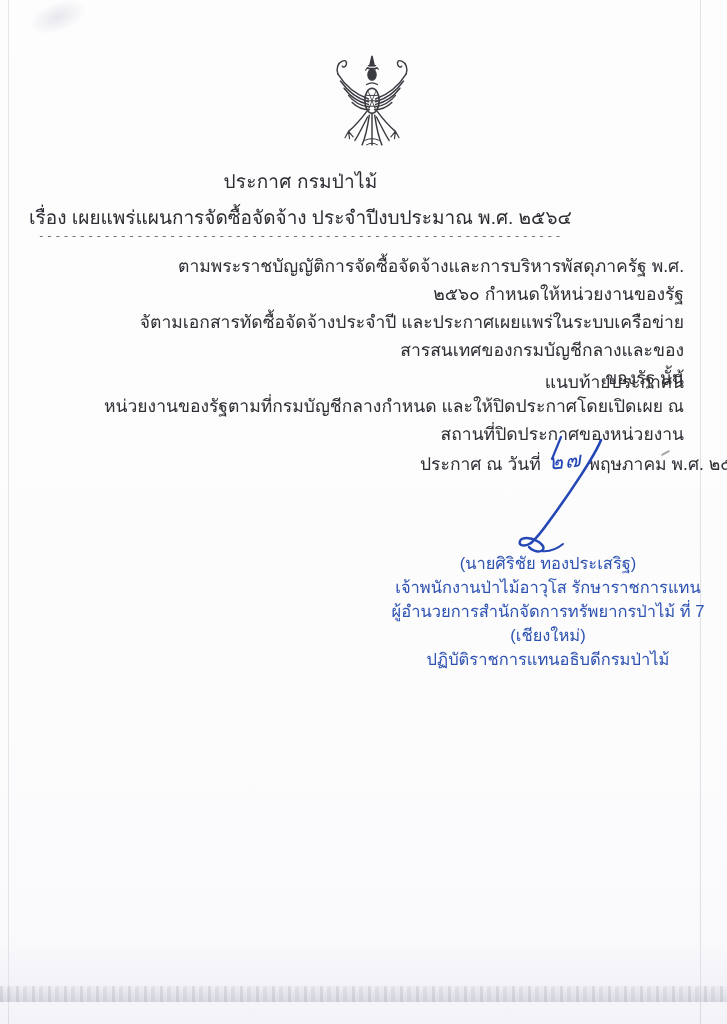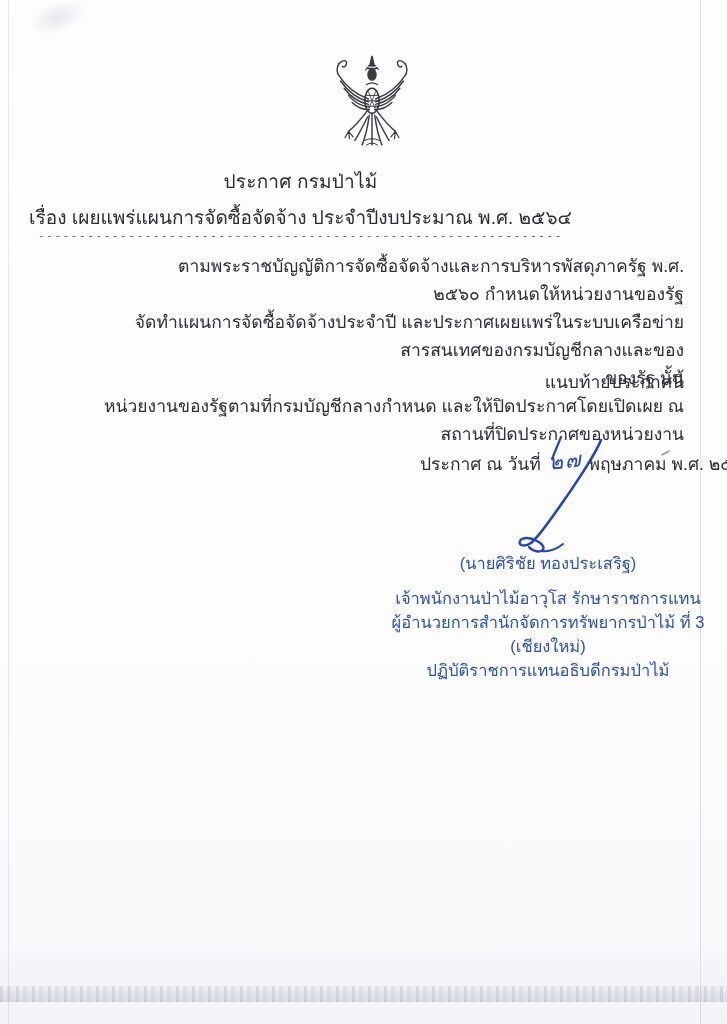--- a/index.html
+++ b/index.html
@@ -87,21 +87,21 @@
   .signature-overlay {
     position: absolute; left: 0; top: 0; width: 727px; height: 1024px;
     pointer-events: none;
   }
 
   .sig-block {
     position: absolute; left: 385px; top: 551px; width: 326px;
     text-align: center; color: #2d52b2;
     font-size: 16.5px; line-height: 24px;
   }
-  .sig-name { margin-bottom: 11px; }
+  .sig-name { margin-bottom: 0px; }
 </style>
 </head>
 <body>
 
 <div class="page">
 
   <div class="edge-line-left"></div>
   <div class="edge-line-right"></div>
   <div class="bottom-tint"></div>
   <div class="bottom-noise"></div>
@@ -150,21 +150,21 @@
       <path d="M42,96 Q50,92 58,96 M44,101 Q50,97 56,101" stroke-width="1.1"></path>
     </svg>
   </div>
 
   <div class="title-block doc-title">ประกาศ กรมป่าไม้</div>
   <div class="title-block doc-subject">เรื่อง เผยแพร่แผนการจัดซื้อจัดจ้าง ประจำปีงบประมาณ พ.ศ. ๒๕๖๔</div>
   <div class="title-block divider">----------------------------------------------------------------</div>
 
   <div class="body-text para-1">
     <div class="line indent">ตามพระราชบัญญัติการจัดซื้อจัดจ้างและการบริหารพัสดุภาครัฐ พ.ศ. ๒๕๖๐ กำหนดให้หน่วยงานของรัฐ</div>
-    <div class="line">จัดทำแผนการจัดซื้อจัดจ้างประจำปี และประกาศเผยแพร่ในระบบเครือข่ายสารสนเทศของกรมบัญชีกลางและของ</div>
+    <div class="line">จัตามเอกสารทัดซื้อจัดจ้างประจำปี และประกาศเผยแพร่ในระบบเครือข่ายสารสนเทศของกรมบัญชีกลางและของ</div>
     <div class="line">ของรัฐ นั้น</div>
     <div class="line">หน่วยงานของรัฐตามที่กรมบัญชีกลางกำหนด และให้ปิดประกาศโดยเปิดเผย ณ สถานที่ปิดประกาศของหน่วยงาน</div>
   </div>
 
   <div class="body-text para-2">
     <div class="line">แนบท้ายประกาศนี้</div>
   </div>
 
   <div class="date-line">
     <span>ประกาศ ณ วันที่</span>
@@ -175,17 +175,17 @@
   <svg class="signature-overlay" viewBox="0 0 727 1024">
     <path d="M601,440 C595,455 572,490 550,520 C545,527 538,537 531,543" stroke="#2547b5" stroke-width="2.6" fill="none" stroke-linecap="round"></path>
     <path d="M531,543 C525,547 518,546 520,541 C522,537 530,537 537,541 C543,544 546,549 541,551 C537,552.5 531,550 529,547" stroke="#2547b5" stroke-width="2.4" fill="none" stroke-linecap="round"></path>
     <path d="M541,551 C549,552 557,549 563,544" stroke="#2547b5" stroke-width="2" fill="none" stroke-linecap="round"></path>
     <path d="M552,459 L561,437" stroke="#2547b5" stroke-width="2.2" fill="none" stroke-linecap="round"></path>
   </svg>
 
   <div class="sig-block">
     <div class="sig-name">(นายศิริชัย ทองประเสริฐ)</div>
     <div class="sig-line-1">เจ้าพนักงานป่าไม้อาวุโส รักษาราชการแทน</div>
-    <div class="sig-line-2">ผู้อำนวยการสำนักจัดการทรัพยากรป่าไม้ ที่ 3 (เชียงใหม่)</div>
+    <div class="sig-line-2">ผู้อำนวยการสำนักจัดการทรัพยากรป่าไม้ ที่ 7 (เชียงใหม่)</div>
     <div class="sig-line-3">ปฏิบัติราชการแทนอธิบดีกรมป่าไม้</div>
   </div>
 
 </div>
 
 </body></html>

